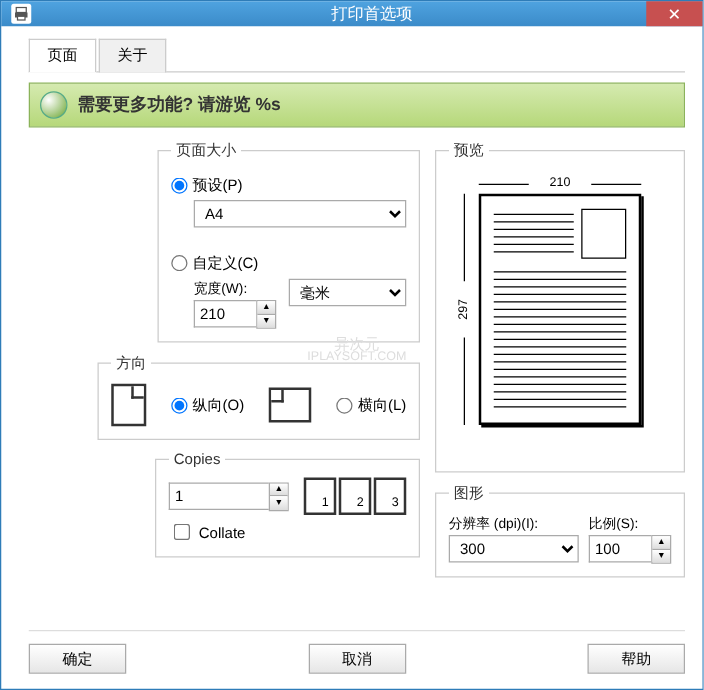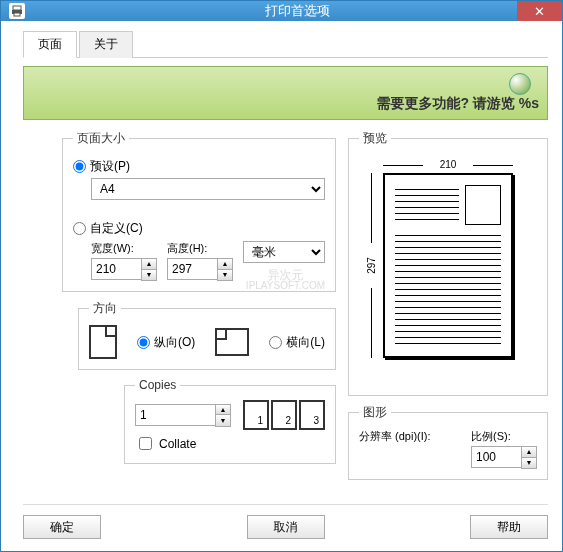--- a/index.html
+++ b/index.html
@@ -6,21 +6,21 @@
 body { margin: 0; background: #fff; }
 .window { width: 563px; height: 552px; border: 1px solid #2e7cb8; background: #fff; display: flex; flex-direction: column; }
 .titlebar { height: 20px; background: linear-gradient(#4fa3e0, #3b8bc9); color: #fff; display: flex; align-items: center; padding: 0 0 0 8px; position: relative; }
 .titlebar .icon { width: 16px; height: 16px; background: #fff; border-radius: 2px; margin-right: 8px; display:flex; align-items:center; justify-content:center; }
 .titlebar .title { flex: 1; text-align: center; font-size: 13px; }
 .titlebar .close { width: 45px; height: 20px; background: #c75050; color: #fff; display: flex; align-items: center; justify-content: center; position: absolute; right: 0; top: 0; font-size: 13px; }
 .body { flex: 1; padding: 10px 14px 12px 22px; display: flex; flex-direction: column; }
 .tabs { display: flex; border-bottom: 1px solid #ccc; margin-bottom: 8px; }
 .tab { padding: 4px 14px; border: 1px solid #ccc; border-bottom: none; background: #f0f0f0; margin-right: 2px; margin-bottom: -1px; }
 .tab.active { background: #fff; border-bottom: 1px solid #fff; }
-.banner { border: 1px solid #8bb35a; background: linear-gradient(#d5eab0, #b6d87a); padding: 6px 8px; display: flex; align-items: flex-end; margin-bottom: 10px; flex-direction: column; }
+.banner { border: 1px solid #8bb35a; background: linear-gradient(#d5eab0, #b6d87a); padding: 6px 8px; display: flex; align-items: center; margin-bottom: 10px; }
 .banner .swirl { width: 22px; height: 22px; border-radius: 50%; background: radial-gradient(circle at 30% 30%, #fff, #6aa52f); margin-right: 8px; border: 1px solid #5a8; }
 .banner span { font-size: 14px; font-weight: bold; color: #333; }
 .cols { display: flex; gap: 12px; }
 .left { flex: 1; display: flex; flex-direction: column; gap: 8px; align-items: flex-end; }
 .right { width: 200px; display: flex; flex-direction: column; gap: 8px; }
 fieldset { border: 1px solid #ccc; padding: 8px 10px 10px 10px; margin: 0; }
 legend { padding: 0 4px; color: #333; }
 .row { display: flex; align-items: center; gap: 6px; margin: 3px 0; }
 label.radio { display: flex; align-items: center; gap: 4px; }
 input[type=radio] { margin: 0; }
@@ -117,31 +117,21 @@
                 <span>宽度(W):</span>
                 <div class="spinner">
                   <input type="text" value="210" style="">
                   <div class="btns">
                       <div>▲</div>
                       <div>▼</div>
                     </div>
                 </div>
               </div>
               <div class="field">
-                <span>高度(H):</span>
-                <div class="spinner">
-                  <input type="text" value="297" style="">
-                  <div class="btns">
-                      <div>▲</div>
-                      <div>▼</div>
-                    </div>
-                </div>
-              </div>
-              <div class="field">
-                <select style="width:82px">
+                <select style="width:94px">
                   <option>毫米</option>
                 </select>
               </div>
             </div>
           </fieldset>
 
           <fieldset>
             <legend>方向</legend>
             <div class="orient-row">
               <div class="page-icon portrait"></div>
@@ -223,20 +213,23 @@
                 <div class="line" style="top:168px"></div>
               </div>
             </div>
           </fieldset>
 
           <fieldset>
             <legend>图形</legend>
             <div class="graphics-row">
               <div class="field" style="flex:1">
                 <span>分辨率 (dpi)(I):</span>
+                <select>
+                  <option>300</option>
+                </select>
               </div>
               <div class="field">
                 <span>比例(S):</span>
                 <div class="spinner">
                   <input type="text" style="width: 50px;" value="100">
                   <div class="btns">
                       <div>▲</div>
                       <div>▼</div>
                     </div>
                 </div>

